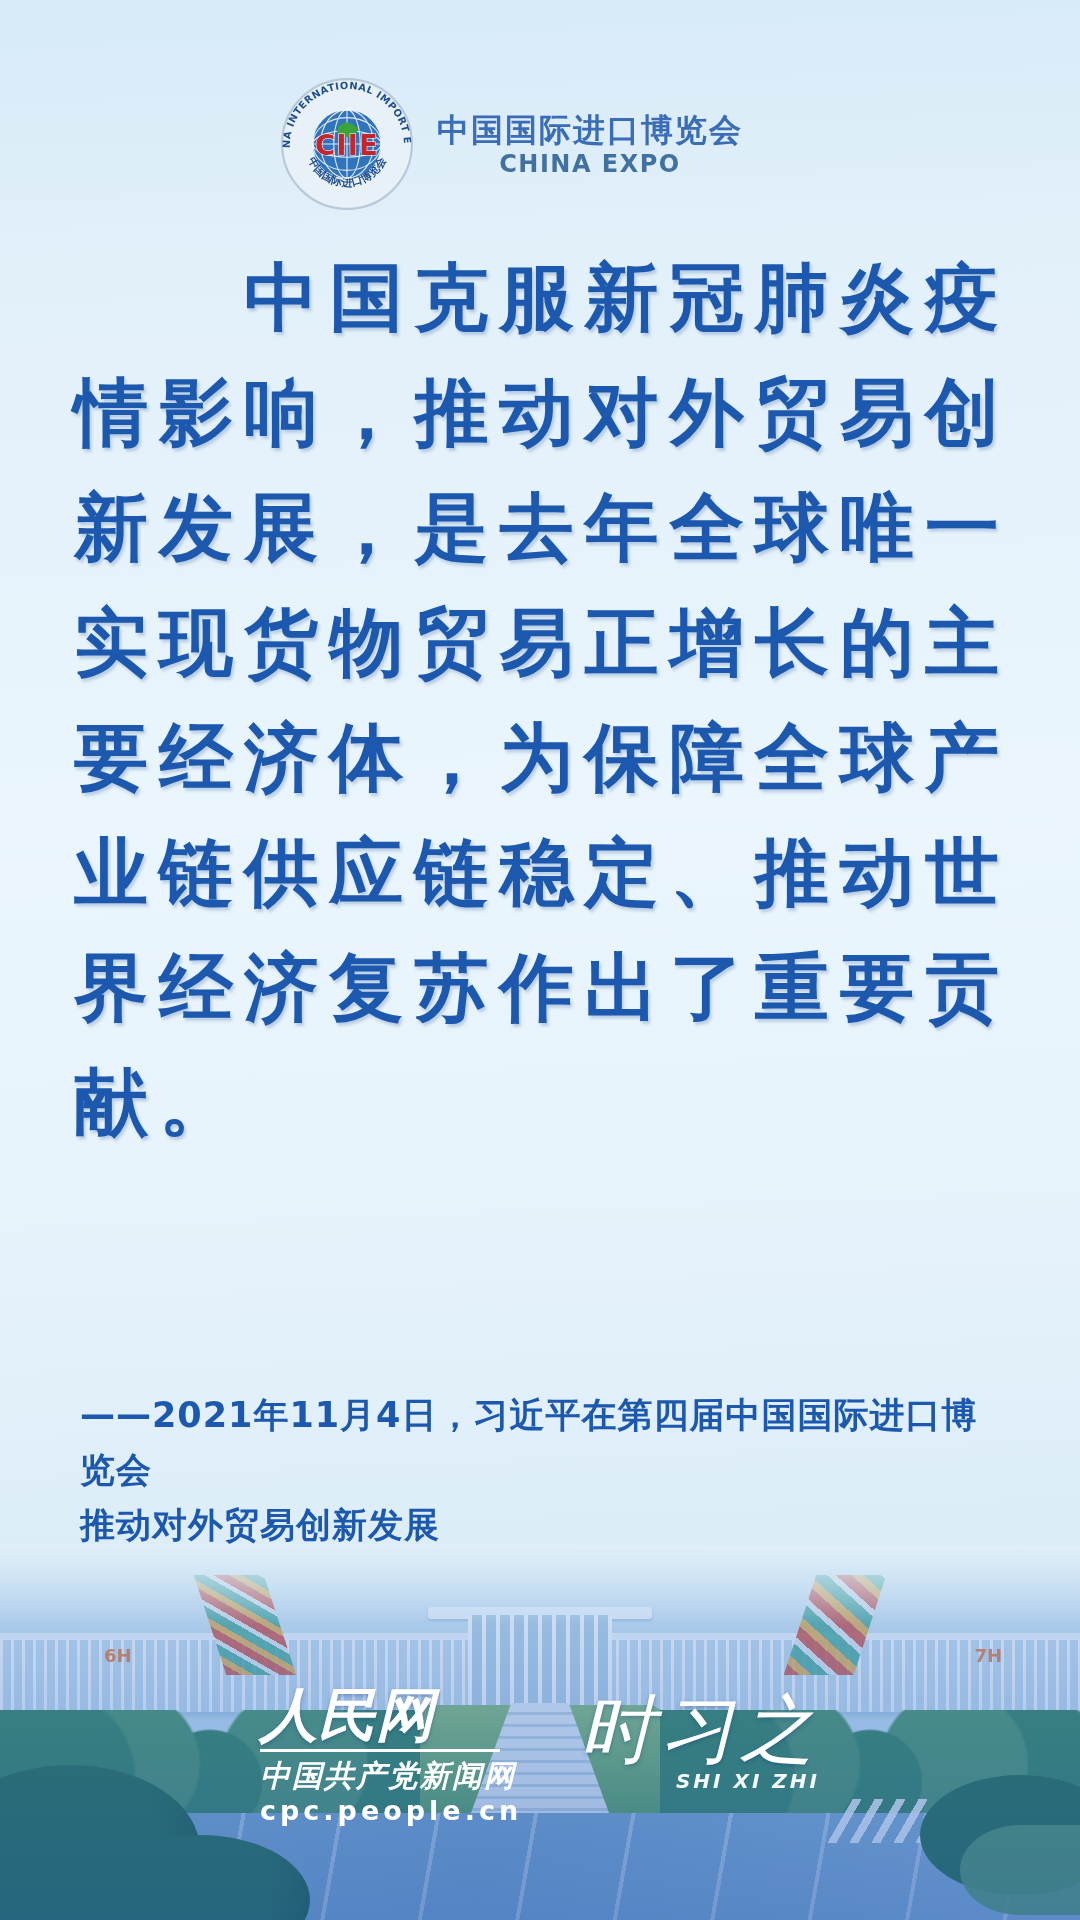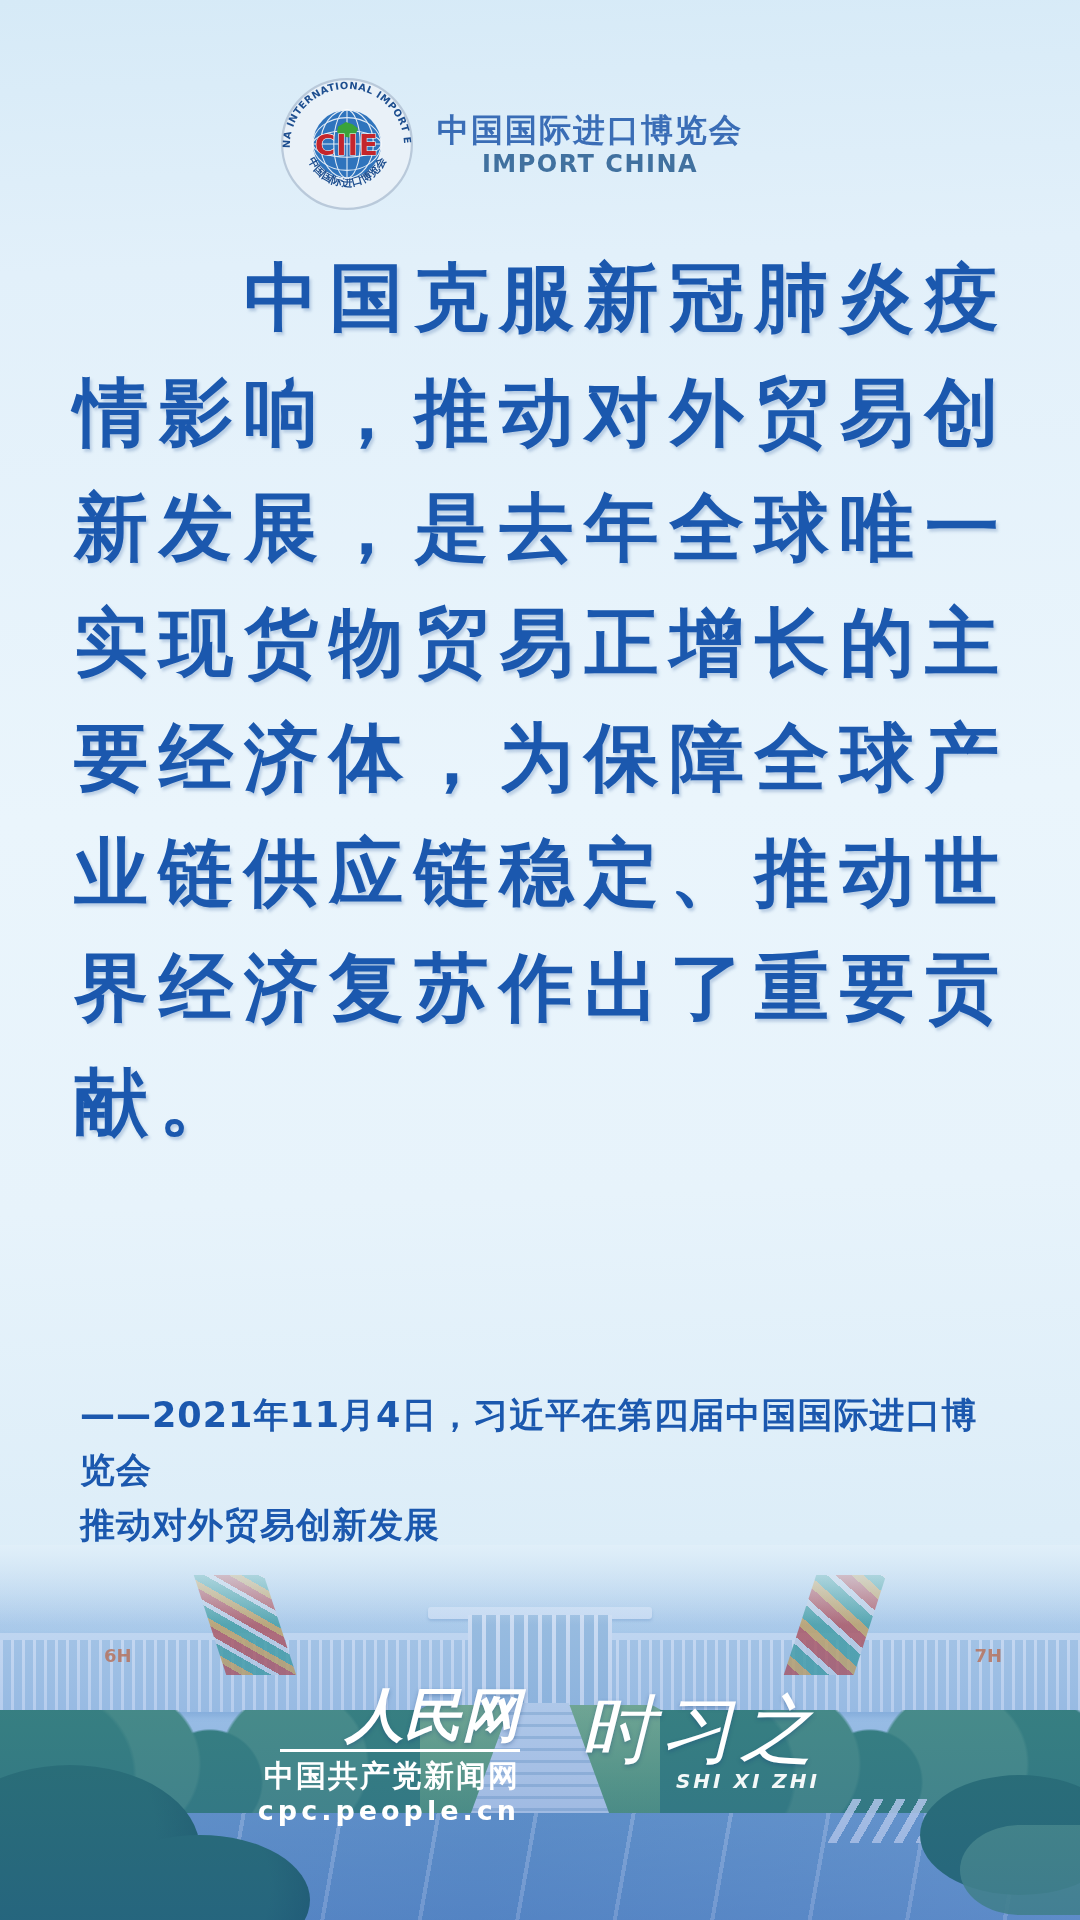--- a/index.html
+++ b/index.html
@@ -57,24 +57,24 @@
   .crosswalk{position:absolute;right:70px;top:-14px;width:170px;height:44px;transform:skewX(-30deg);
     background:repeating-linear-gradient(90deg,rgba(255,255,255,.85) 0 9px,transparent 9px 22px);}
   .bush{position:absolute;background:radial-gradient(circle at 40% 40%, #2f7553 0 60%, #245f45 100%);border-radius:50%;}
   .bush.b1{left:-60px;top:220px;width:260px;height:170px;}
   .bush.b2{left:90px;top:290px;width:220px;height:130px;}
   .bush.b3{right:-40px;top:230px;width:200px;height:120px;}
   .greenisle{position:absolute;right:0px;top:280px;width:120px;height:90px;border-radius:50% 0 0 50%;background:#5c9e6e;opacity:.9;}
   .tint{position:absolute;inset:0;background:linear-gradient(180deg,rgba(40,110,205,.16) 0%,rgba(35,100,200,.30) 45%,rgba(25,80,185,.42) 100%);z-index:8;}
   
   .logos{position:absolute;left:0;top:1685px;width:100%;display:flex;justify-content:center;align-items:flex-start;gap:60px;z-index:10;color:#fff;}
-  .people-logo{display:flex;flex-direction:column;align-items:flex-end;width:260px;}
+  .people-logo{display:flex;flex-direction:column;align-items:flex-start;width:260px;}
   .people-script{font-family:"DejaVu Serif","Liberation Serif",serif;font-size:58px;font-weight:bold;font-style:italic;line-height:60px;text-shadow:0 2px 4px rgba(20,60,120,.35);}
   .people-rule{width:240px;height:3px;background:#fff;margin:4px 0 6px 0;}
-  .people-site{font-size:30px;font-weight:bold;letter-spacing:2px;line-height:36px;}
+  .people-site{font-size:30px;font-weight:bold;letter-spacing:2px;line-height:36px;font-style:italic;}
   .people-url{font-size:27px;font-weight:bold;letter-spacing:4px;line-height:34px;}
   .sxz-logo{display:flex;flex-direction:column;align-items:flex-end;padding-top:6px;}
   .sxz-cn{font-size:74px;font-weight:normal;font-style:italic;line-height:76px;letter-spacing:6px;text-shadow:0 2px 4px rgba(20,60,120,.35);}
   .sxz-py{font-size:20px;font-weight:bold;font-style:italic;letter-spacing:3px;margin-top:2px;opacity:.95;}
 </style>
 </head>
 <body>
 
 <div class="poster">
 
@@ -98,21 +98,21 @@
         <ellipse cx="60" cy="60" rx="12" ry="31"></ellipse>
         <ellipse cx="60" cy="60" rx="24" ry="31"></ellipse>
         <line x1="29" y1="60" x2="91" y2="60"></line>
         <line x1="60" y1="29" x2="60" y2="91"></line>
       </g>
       <path d="M 52,44 l 7,-4 6,2 5,4 -2,5 -6,3 -7,-1 -4,-4 z" fill="#3aa33a"></path>
       <text x="60" y="70" font-size="25" font-weight="bold" text-anchor="middle" fill="#c4262c" stroke="#ffffff" stroke-width="1" paint-order="stroke" letter-spacing="1">CIIE</text>
     </svg>
     <div class="htitles">
       <div class="htitle-cn">中国国际进口博览会</div>
-      <div class="htitle-en">IMPORT CHINA</div>
+      <div class="htitle-en">CHINA EXPO</div>
     </div>
   </div>
 
   <div class="quote">中国克服新冠肺炎疫情影响，推动对外贸易创新发展，是去年全球唯一实现货物贸易正增长的主要经济体，为保障全球产业链供应链稳定、推动世界经济复苏作出了重要贡献。</div>
 
   <div class="attribution">
     <div>——2021年11月4日，习近平在第四届中国国际进口博览会</div>
     <div>推动对外贸易创新发展</div>
   </div>
 

